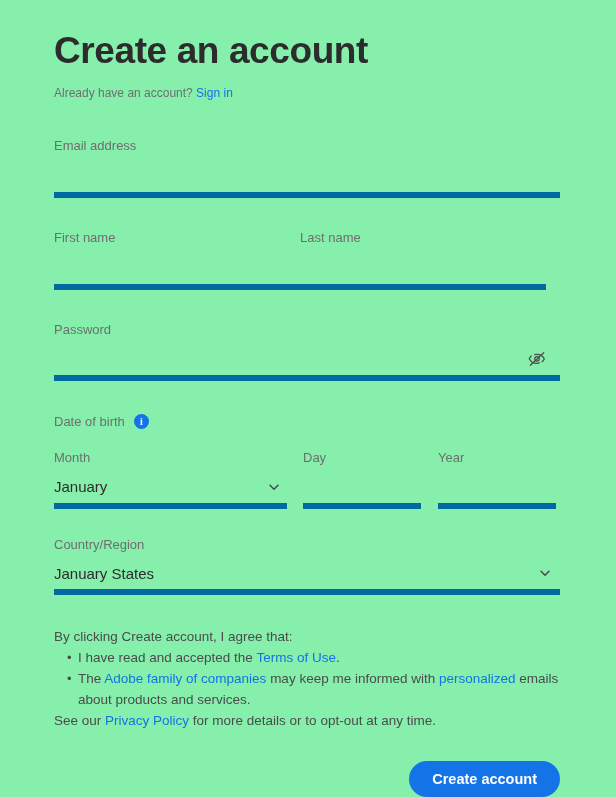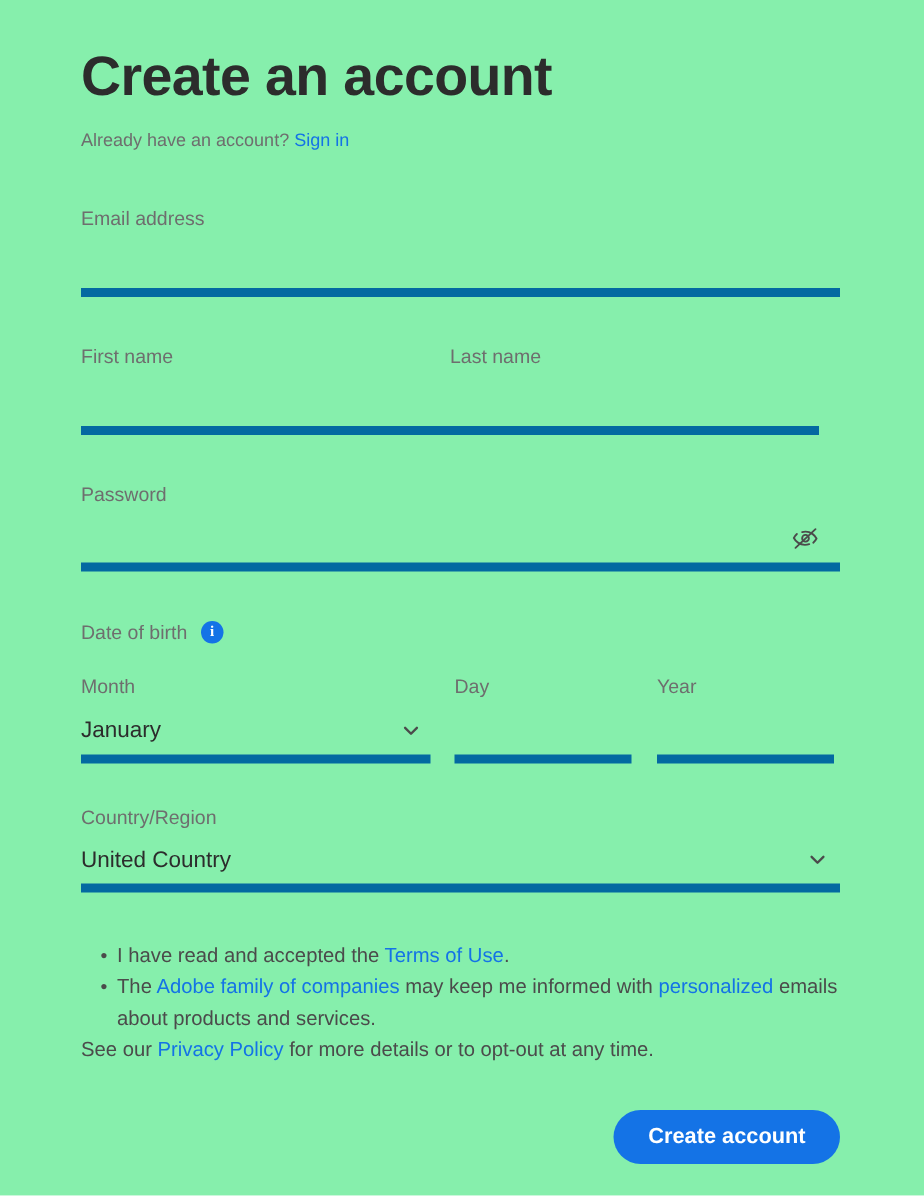--- a/index.html
+++ b/index.html
@@ -297,29 +297,30 @@
         <div class="underline-field">
           <input class="field-input" type="text" placeholder="" style="">
         </div>
       </div>
     </div>
 
     <div class="row-country">
       <label class="field-label">Country/Region</label>
       <div class="underline-field">
         <div class="select-display">
-          <span>United Country</span>
+          <span>January States</span>
           <svg class="chevron" viewBox="0 0 16 16">
             <path d="M3.5 6 L8 10.5 L12.5 6" fill="none" stroke="#4b4b4b" stroke-width="1.8" stroke-linecap="round" stroke-linejoin="round"></path>
           </svg>
         </div>
       </div>
     </div>
 
     <div class="legal">
+      <div>By clicking Create account, I agree that:</div>
       <ul>
         <li><span>I have read and accepted the </span><a class="link" href="#">Terms of Use</a><span>.</span></li>
         <li><span>The </span><a class="link" href="#">Adobe family of companies</a><span> may keep me informed with </span><a class="link" href="#">personalized</a><span> emails about products and services.</span></li>
       </ul>
       <div class="legal-tail"><span>See our </span><a class="link" href="#">Privacy Policy</a><span> for more details or to opt-out at any time.</span></div>
     </div>
 
     <div class="submit-row">
       <button class="submit-button">Create account</button>
     </div>

